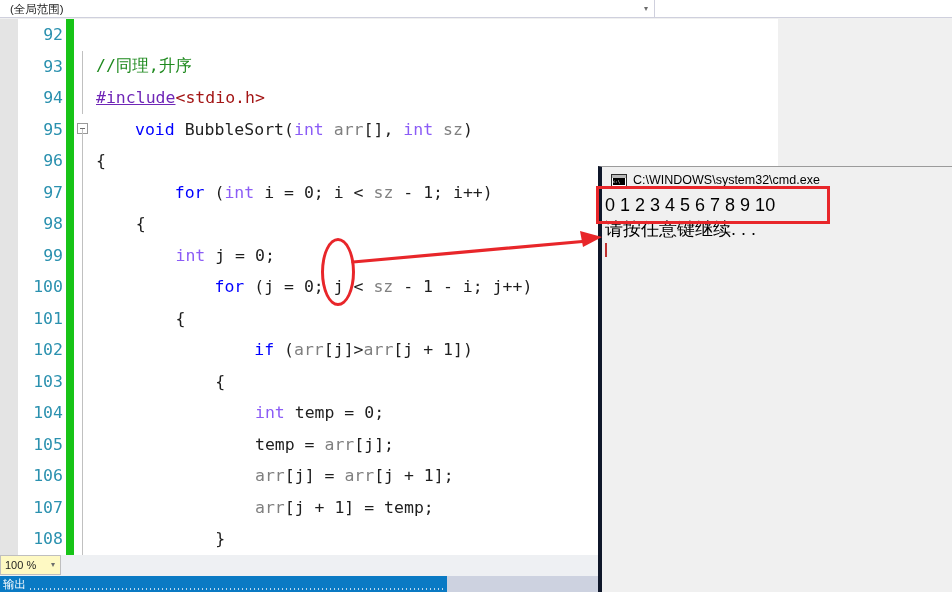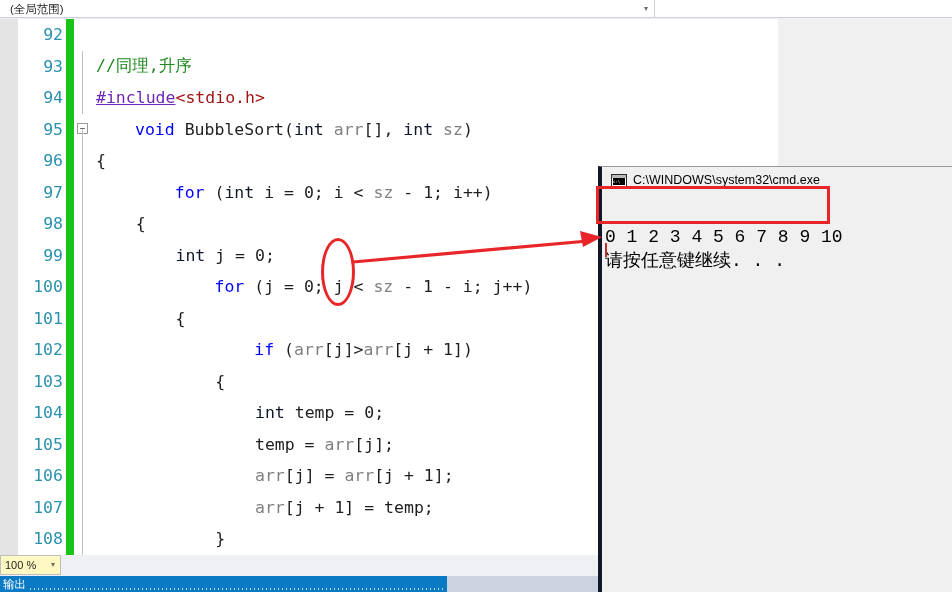--- a/index.html
+++ b/index.html
@@ -125,21 +125,21 @@
     position: absolute;
     left: 8px; top: 0; bottom: 0;
     width: 1px;
     background: #c0c0c0;
   }
   .vline.half-bot { top: 50%; bottom: 0; }
   .code { flex: 1; padding-left: 0px; }
 
   
   .kw   { color: #0000ff; margin-left: 39px; }
-  .type { color: #0f172a; }
+  .type { color: #8b5cf6; }
   .cmt  { color: #1f8a1f; }
   .pre  { color: #6f26b7; text-decoration: underline; }
   .str  { color: #a31515; }
   .var  { color: #808080; }
   .plain{ color: #1e1e1e; }
 
   
   .curline-box {
     position: absolute;
     left: 96px; top: 0;
@@ -244,25 +244,24 @@
   }
   .cmd-body {
     position: absolute; left: 1px; top: 26px;
     right: 0; bottom: 0;
     background: #f0f0f0;
   }
   .cmd-console {
     position: absolute; left: 0; top: 0;
     width: 100%;
     background: #f0f0f0;
-    font-family: Liberation Mono, monospace;
+    font-family: Liberation Sans, sans-serif;
     font-size: 18px;
     color: #000000;
     line-height: 24px;
-    margin-top: 32px;
   }
   .cmd-line { white-space: pre; padding-left: 2px; }
   .cmd-caret {
     position: absolute; left: 2px; top: 50px;
     width: 2px; height: 14px;
     background: #c03030;
   }
 
   
   .ann-rect {

